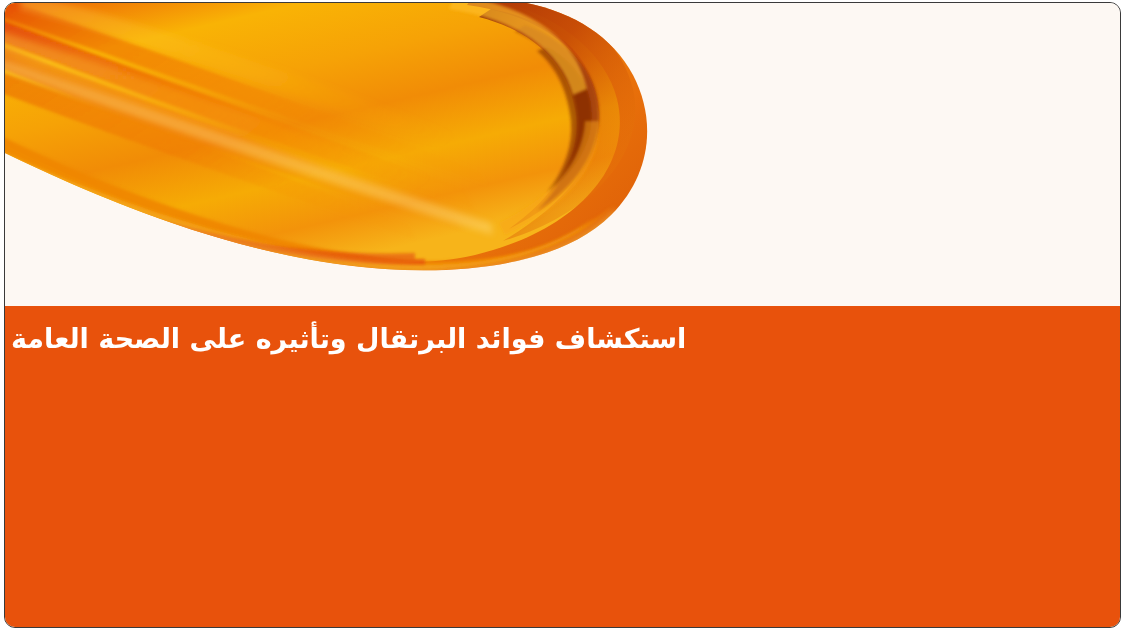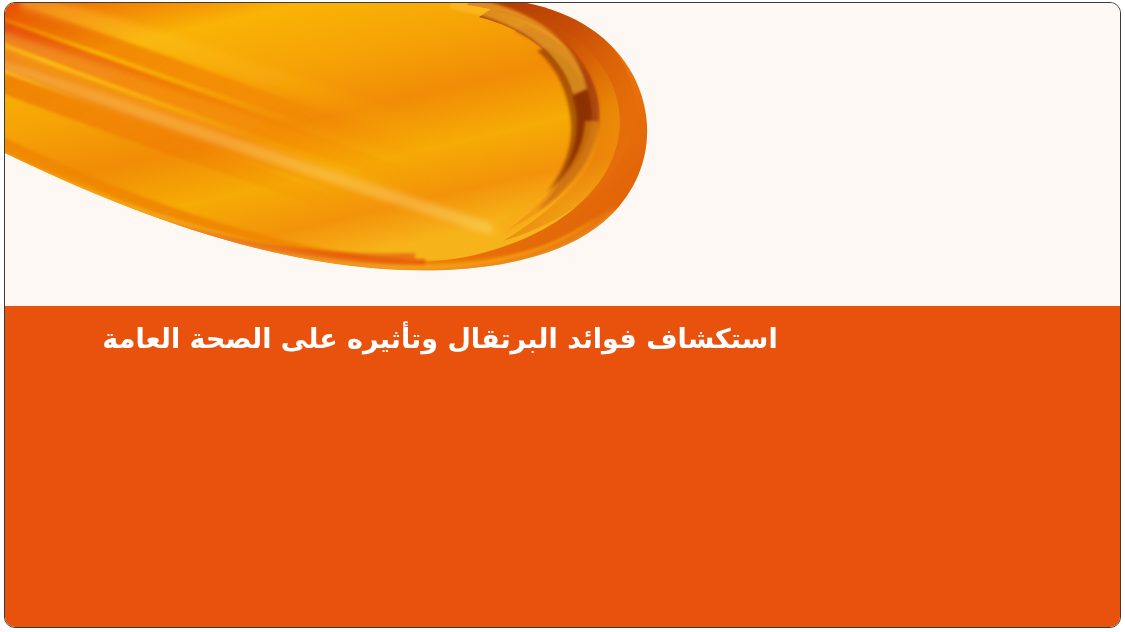--- a/index.html
+++ b/index.html
@@ -61,21 +61,21 @@
   }
 
   .title-block {
     position: absolute;
     left: 0;
     top: 0;
     width: 870px;
     height: 66px;
     display: flex;
     align-items: center;
-    justify-content: center;
+    justify-content: flex-end;
     padding: 8px 6px;
     box-sizing: border-box;
   }
 
   .slide-title {
     margin: 0;
     font-family: "DejaVu Sans", "Liberation Sans", sans-serif;
     font-size: 27px;
     font-weight: 700;
     line-height: 1.25;

